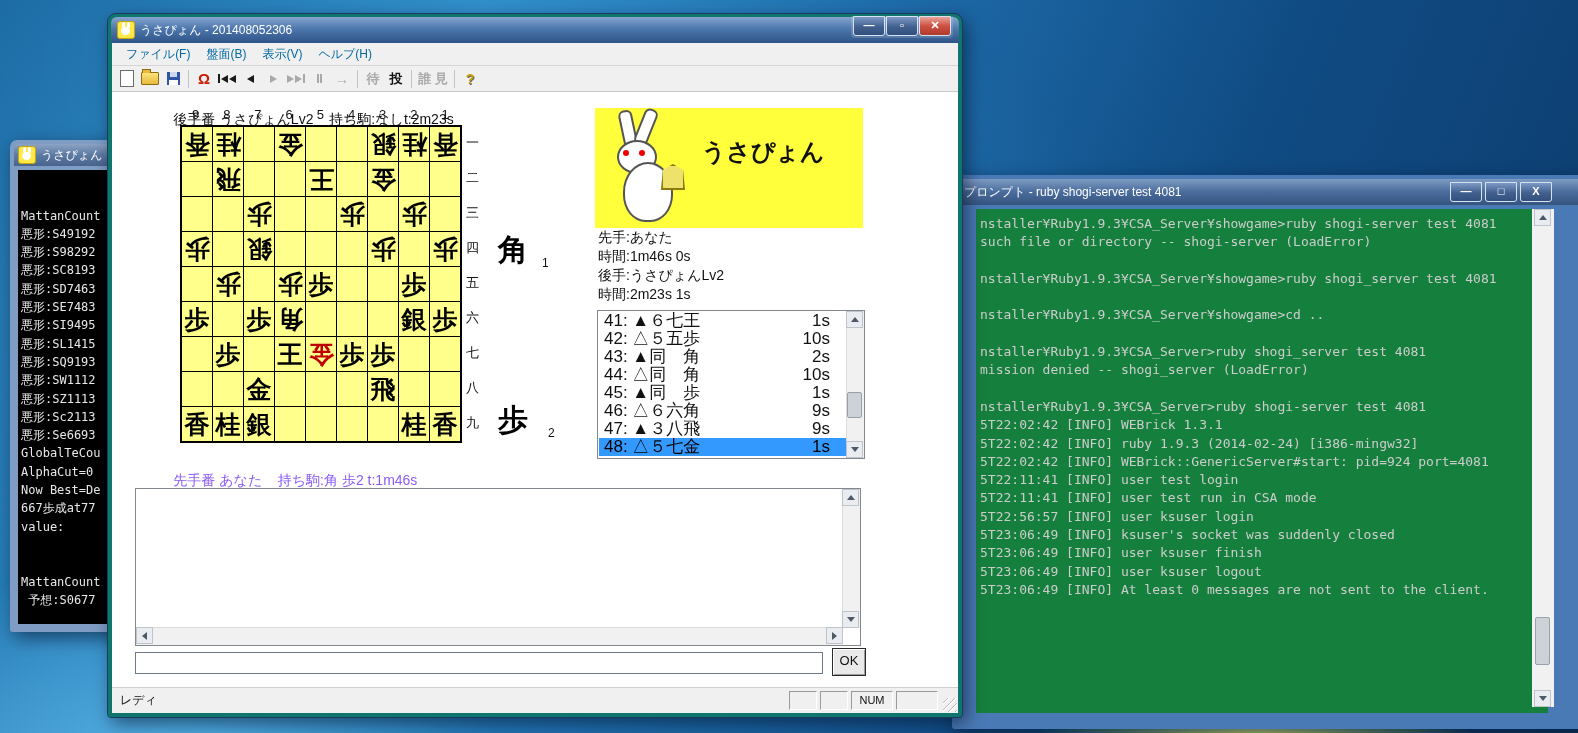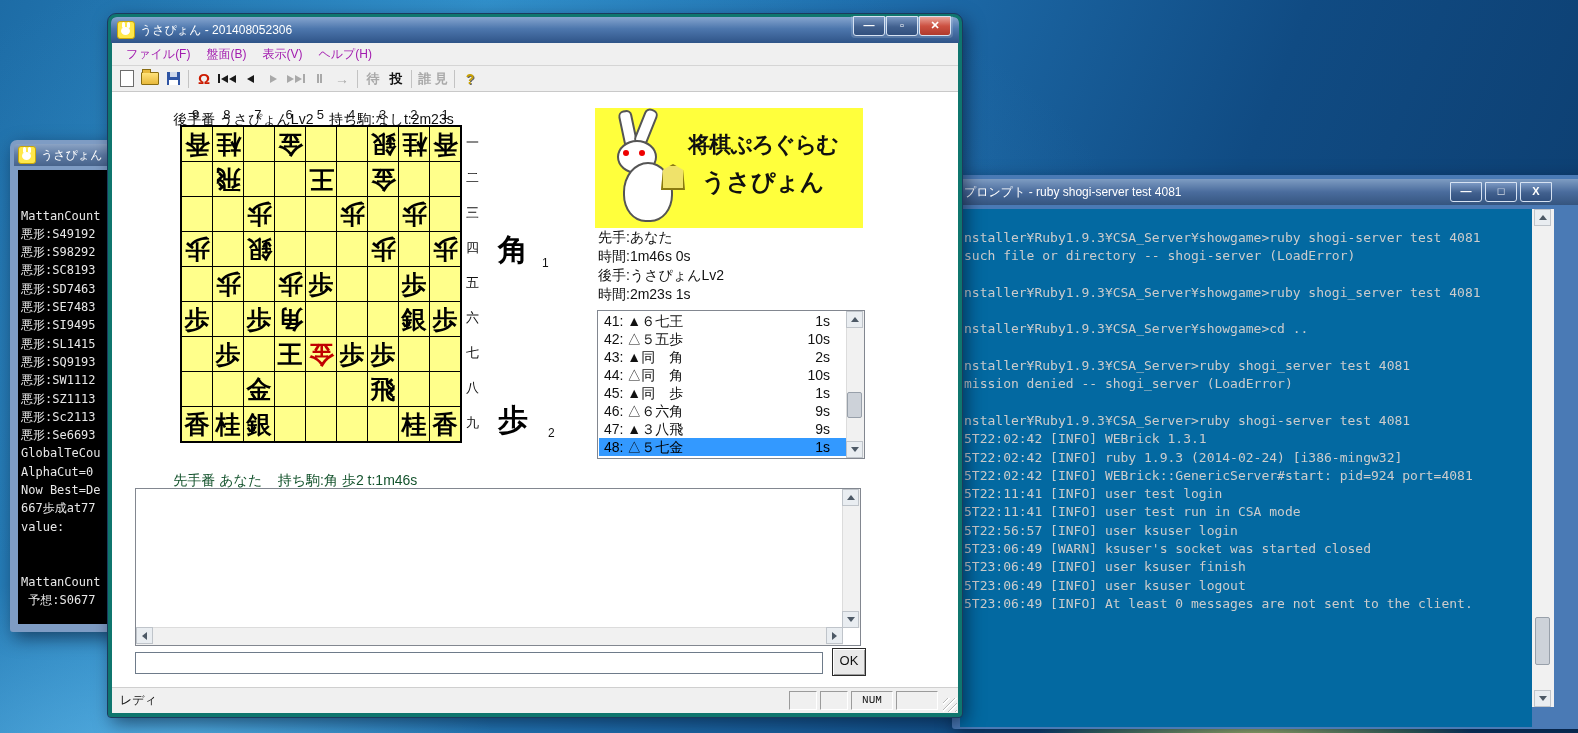--- a/index.html
+++ b/index.html
@@ -24,21 +24,21 @@
     border:4px solid #0f766e;border-radius:8px 8px 3px 3px;outline:1px solid #1c3least;
     outline:1px solid #1c3a5e;background:#f0f0f0;}
   #main-titlebar{height:26px;margin:-1px -1px 0 -1px;border-radius:6px 6px 0 0;display:flex;align-items:center;
     background:linear-gradient(#86a5cf,#4d77ad 45%,#2f5档,#2f5488 100%);
     background:linear-gradient(#86a5cf,#4d77ad 45%,#2f5488 100%);padding:0 6px;}
   .app-icon{position:relative;width:16px;height:16px;background:#ffe84a;border:1px solid #c9a70a;border-radius:3px;margin-right:5px;flex:0 0 auto;}
   .app-icon::before{content:'';position:absolute;left:3px;top:5px;width:9px;height:8px;background:#fff;border-radius:50%;}
   .app-icon::after{content:'';position:absolute;left:4px;top:0px;width:3px;height:6px;background:#fff;border-radius:2px;box-shadow:5px 0 0 #fff;}
   #main-capbtns{margin-left:auto;display:flex;gap:1px;background:rgba(255,255,255,.15);border-radius:0 0 4px 4px;padding:0 2px 2px 2px;margin-top:-6px;}
   #menubar{height:22px;background:#f0f0f0;border-bottom:1px solid #d5d5d5;display:flex;align-items:center;padding-left:6px;}
-  .menu-item{font-size:12px;color:#a21caf;padding:2px 8px;}
+  .menu-item{font-size:12px;color:#0369a1;padding:2px 8px;}
   #toolbar{height:25px;background:#f0f0f0;border-bottom:1px solid #c9c9c9;display:flex;align-items:center;padding-left:4px;gap:1px;}
   .tbtn{width:22px;height:21px;display:flex;align-items:center;justify-content:center;gap:1px;}
   .tsep{width:1px;height:18px;background:#c3c3c3;margin:0 3px;}
   .tri-l{width:0;height:0;border-top:4px solid transparent;border-bottom:4px solid transparent;border-right:7px solid #1a1a1a;}
   .tri-r{width:0;height:0;border-top:4px solid transparent;border-bottom:4px solid transparent;border-left:7px solid #1a1a1a;}
   .vbar{width:2px;height:9px;background:#1a1a1a;} .dis .tri-r{border-left-color:#a9a9a9;} .dis .vbar{background:#a9a9a9;}
   .icon-page{width:12px;height:15px;background:#fff;border:1px solid #6d6d6d;}
   .icon-folder{width:16px;height:11px;background:linear-gradient(#ffe27a,#e8b93c);border:1px solid #8a6d12;border-radius:1px;position:relative;}
   .icon-folder::before{content:'';position:absolute;left:0;top:-4px;width:7px;height:3px;background:#e8b93c;border:1px solid #8a6d12;border-bottom:none;}
   .icon-floppy{width:13px;height:13px;background:#2f55a4;position:relative;}
@@ -60,21 +60,21 @@
   .cell{background:#ffff8b;display:flex;align-items:center;justify-content:center;}
   .piece{font-size:25px;font-weight:bold;color:#000;line-height:1;font-family:"Liberation Serif",serif;}
   .piece.gote{transform:rotate(180deg);}
   .piece.red{color:#c00000;}
   #row-labels{position:absolute;left:354px;top:33px;}
   #row-labels div{height:35px;line-height:35px;font-size:13px;color:#111;}
   .hand-piece{position:absolute;font-size:30px;font-weight:bold;color:#000;font-family:"Liberation Serif",serif;}
   .hand-count{position:absolute;font-size:12px;color:#111;}
   #hand-kaku{left:386px;top:138px;} #hand-kaku-n{left:430px;top:164px;}
   #hand-fu{left:386px;top:308px;} #hand-fu-n{left:436px;top:334px;}
-  #board-bottom-label{position:absolute;left:38px;top:364px;font-size:14px;color:#14532d;white-space:pre;}
+  #board-bottom-label{position:absolute;left:38px;top:364px;font-size:14px;color:#8b5cf6;white-space:pre;}
 
   
   #banner{position:absolute;left:483px;top:16px;width:268px;height:120px;background:#ffff3c;overflow:hidden;}
   #banner-text{position:absolute;right:10px;top:22px;width:180px;text-align:center;color:#111;font-weight:bold;}
   #banner-line1{font-size:22px;letter-spacing:-1px;} #banner-line2{font-size:24px;margin-top:6px;}
   .rabbit{position:absolute;left:14px;top:10px;width:80px;height:104px;}
   .rabbit .body{position:absolute;left:14px;top:44px;width:46px;height:56px;background:#fff;border:2px solid #555;border-radius:50% 50% 45% 45%;}
   .rabbit .head{position:absolute;left:8px;top:22px;width:36px;height:30px;background:#fff;border:2px solid #555;border-radius:50%;}
   .rabbit .ear{position:absolute;width:10px;height:34px;background:#fff;border:2px solid #555;border-radius:6px;}
   .rabbit .ear.e1{left:12px;top:-8px;transform:rotate(-12deg);}
@@ -82,21 +82,21 @@
   .rabbit .eye{position:absolute;width:6px;height:6px;background:#e00;border-radius:50%;top:32px;}
   .rabbit .eye.l{left:14px;} .rabbit .eye.r{left:30px;}
   .rabbit .koma{position:absolute;left:52px;top:46px;width:20px;height:22px;background:#efe26a;border:2px solid #8a7a10;
     clip-path:polygon(50% 0,92% 22%,100% 100%,0 100%,8% 22%);}
 
   
   #info-lines{position:absolute;left:486px;top:136px;font-size:14px;color:#111;}
   #info-lines div{height:19px;line-height:19px;white-space:pre;}
   #move-list{position:absolute;left:485px;top:218px;width:266px;height:147px;border:1px solid #828790;background:#fff;}
   #move-rows{position:absolute;left:1px;top:1px;right:18px;bottom:1px;overflow:hidden;}
-  .move-row{height:18px;line-height:18px;font-size:14px;color:#111;display:flex;white-space:pre;align-items:flex-end;}
+  .move-row{height:18px;line-height:18px;font-size:17px;color:#111;display:flex;white-space:pre;align-items:flex-end;}
   .move-row .mtext{padding-left:5px;flex:1;}
   .move-row .mtime{width:34px;text-align:right;padding-right:16px;}
   .move-row.sel{background:#3399ff;color:#000000;}
 
   
   .sb-v{position:absolute;top:0;bottom:0;right:0;width:17px;background:#f1f1f1;border-left:1px solid #dcdcdc;}
   .sb-h{position:absolute;left:0;right:17px;bottom:0;height:17px;background:#f1f1f1;border-top:1px solid #dcdcdc;}
   .sb-btn{position:absolute;width:17px;height:17px;background:#e9edf1;border:1px solid #bfc4ca;box-sizing:border-box;
           display:flex;align-items:center;justify-content:center;}
   .sb-tri-u{width:0;height:0;border-left:4px solid transparent;border-right:4px solid transparent;border-bottom:5px solid #4d5966;}
@@ -107,40 +107,40 @@
 
   
   #message-box{position:absolute;left:23px;top:396px;width:724px;height:156px;border:1px solid #828790;background:#fff;}
   #input-field{position:absolute;left:23px;top:560px;width:688px;height:22px;border:1px solid #6e7b8a;background:#fff;box-sizing:border-box;}
   #ok-button{position:absolute;left:720px;top:556px;width:32px;height:26px;background:#e9e9e9;border:1px solid #2b2b2b;
              box-shadow:inset 1px 1px 0 #fff, inset -1px -1px 0 #9c9c9c;font-size:13px;text-align:center;line-height:24px;color:#111;}
   #statusbar{height:25px;background:#f0f0f0;border-top:1px solid #cfcfcf;display:flex;align-items:center;font-size:12px;color:#111;position:relative;}
   #status-ready{padding-left:8px;}
   #status-cells{position:absolute;right:20px;display:flex;gap:3px;}
   .scell{height:17px;border:1px solid;border-color:#9b9b9b #fff #fff #9b9b9b;font-size:11px;line-height:16px;text-align:center;color:#111;}
-  .scell.c1,.scell.c2{width:26px;} .scell.c3{width:40px;font-family:Liberation Mono, monospace;} .scell.c4{width:40px;}
+  .scell.c1,.scell.c2{width:26px;} .scell.c3{width:40px;} .scell.c4{width:40px;}
   #grip{position:absolute;right:1px;bottom:1px;width:14px;height:14px;
         background:repeating-linear-gradient(135deg,transparent 0 3px,#b9b9b9 3px 4px,#fff 4px 5px);}
 
   
   #left-window{position:absolute;left:10px;top:140px;width:320px;height:484px;z-index:2;
     border:4px solid #7e9cc4;border-radius:7px 7px 3px 3px;background:#7e9cc4;}
   #left-titlebar{height:22px;display:flex;align-items:center;padding:0 4px;border-radius:4px 4px 0 0;
     background:linear-gradient(#8ba3c4,#5d7aa3 50%,#48648c 100%);}
   #left-client{position:absolute;left:4px;top:26px;right:4px;bottom:4px;background:#000;overflow:hidden;}
   #left-client div{height:18.3px;line-height:18.3px;font-size:12px;color:#e8e8e8;
     font-family:"DejaVu Sans Mono",monospace;white-space:pre;padding-left:3px;}
 
   
   #terminal-window{position:absolute;left:952px;top:175px;width:640px;height:546px;z-index:3;
     border:4px solid #4a7ab5;border-radius:7px 7px 3px 3px;background:#4a7ab5;}
   #term-titlebar{height:26px;display:flex;align-items:center;padding:0 8px;border-radius:4px 4px 0 0;
     background:linear-gradient(#7e9cc2,#4a6c9d 50%,#35557f 100%);}
   #term-capbtns{position:absolute;right:44px;top:3px;display:flex;gap:3px;}
-  #term-client{position:absolute;left:4px;top:30px;width:572px;height:498px;background:#0369a1;overflow:hidden;padding-top:20px;}
+  #term-client{position:absolute;left:20px;top:30px;width:572px;height:498px;background:#15803d;overflow:hidden;padding-top:6px;}
   #term-client div{height:18.3px;line-height:18.3px;font-size:13px;color:#cccccc;
     font-family:"DejaVu Sans Mono",monospace;white-space:pre;padding-left:4px;}
   #term-scroll{position:absolute;left:576px;top:30px;width:22px;height:498px;background:#f1f1f1;}
 </style>
 </head>
 <body>
 
 <div id="left-window" class="win-shadow">
   <div id="left-titlebar">
     <span class="app-icon"></span>
@@ -194,21 +194,21 @@
       <div>nstaller¥Ruby1.9.3¥CSA_Server&gt;ruby shogi_server test 4081</div>
       <div>mission denied -- shogi_server (LoadError)</div>
       <div> </div>
       <div>nstaller¥Ruby1.9.3¥CSA_Server&gt;ruby shogi-server test 4081</div>
       <div>5T22:02:42 [INFO] WEBrick 1.3.1</div>
       <div>5T22:02:42 [INFO] ruby 1.9.3 (2014-02-24) [i386-mingw32]</div>
       <div>5T22:02:42 [INFO] WEBrick::GenericServer#start: pid=924 port=4081</div>
       <div>5T22:11:41 [INFO] user test login</div>
       <div>5T22:11:41 [INFO] user test run in CSA mode</div>
       <div>5T22:56:57 [INFO] user ksuser login</div>
-      <div>5T23:06:49 [WARN] ksuser's socket was started closed</div>
+      <div>5T23:06:49 [INFO] ksuser's socket was suddenly closed</div>
       <div>5T23:06:49 [INFO] user ksuser finish</div>
       <div>5T23:06:49 [INFO] user ksuser logout</div>
       <div>5T23:06:49 [INFO] At least 0 messages are not sent to the client.</div>
     </div>
   <div id="term-scroll">
     <div class="sb-btn" style="top:0;left:2px;">
         <span class="sb-tri-u"></span>
       </div>
     <div class="sb-thumb" style="top:408px;height:48px;left:3px;"></div>
     <div class="sb-btn" style="bottom:0;left:2px;">
@@ -486,21 +486,20 @@
       <div class="rabbit">
         <span class="ear e1"></span>
           <span class="ear e2"></span>
         <span class="head"></span>
           <span class="body"></span>
         <span class="eye l"></span>
           <span class="eye r"></span>
         <span class="koma"></span>
       </div>
       <div id="banner-text">
-        <div id="banner-line1">将棋ぷろぐらむ</div>
         <div id="banner-line2">うさぴょん</div>
       </div>
     </div>
 
     <div id="info-lines">
         <div>先手:あなた</div>
         <div>時間:1m46s 0s</div>
         <div>後手:うさぴょんLv2</div>
         <div>時間:2m23s 1s</div>
       </div>

